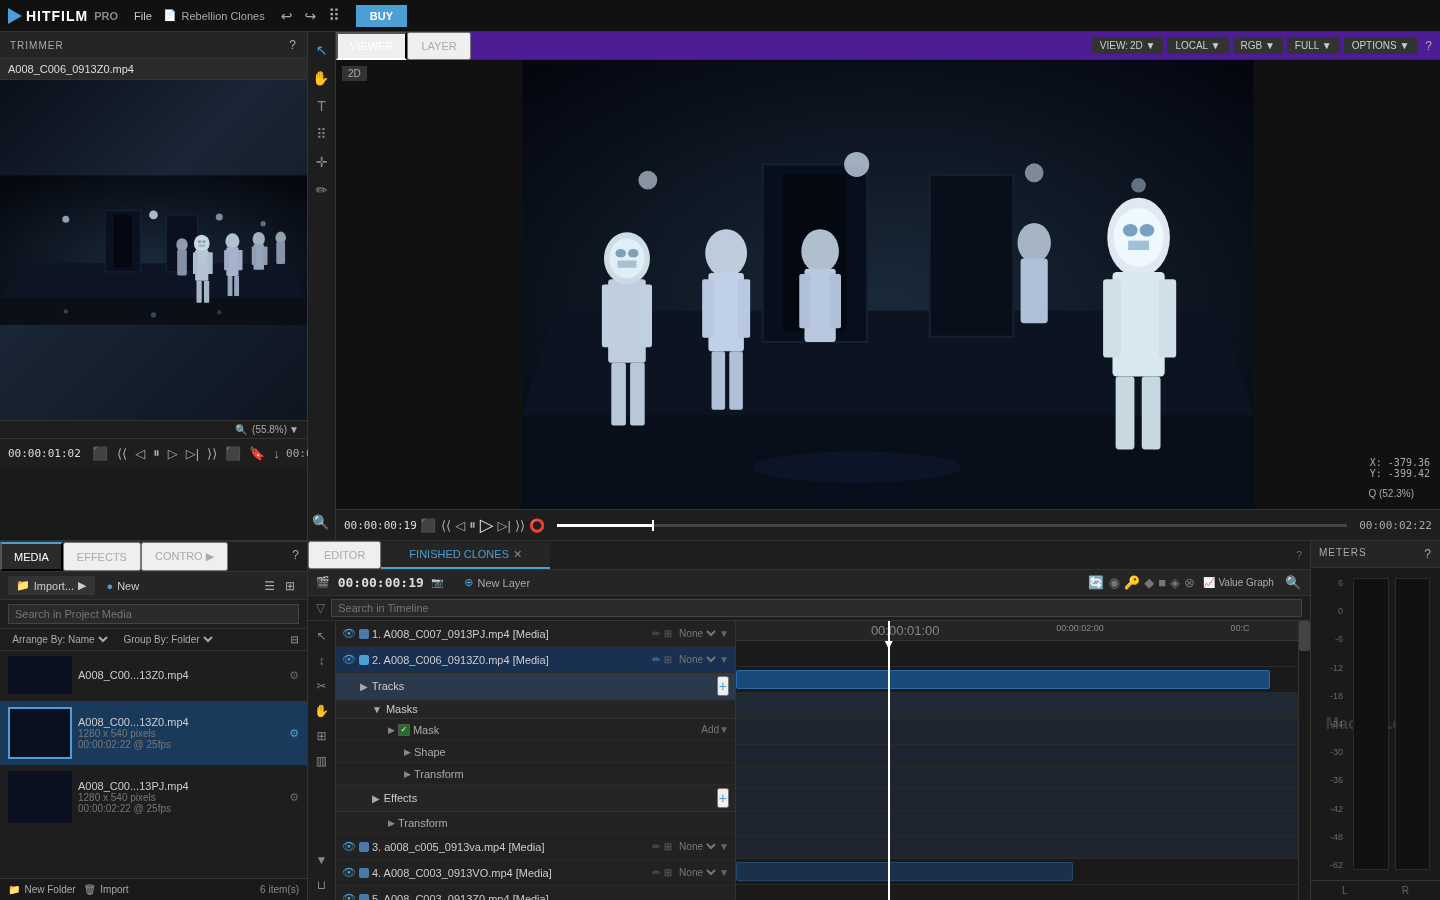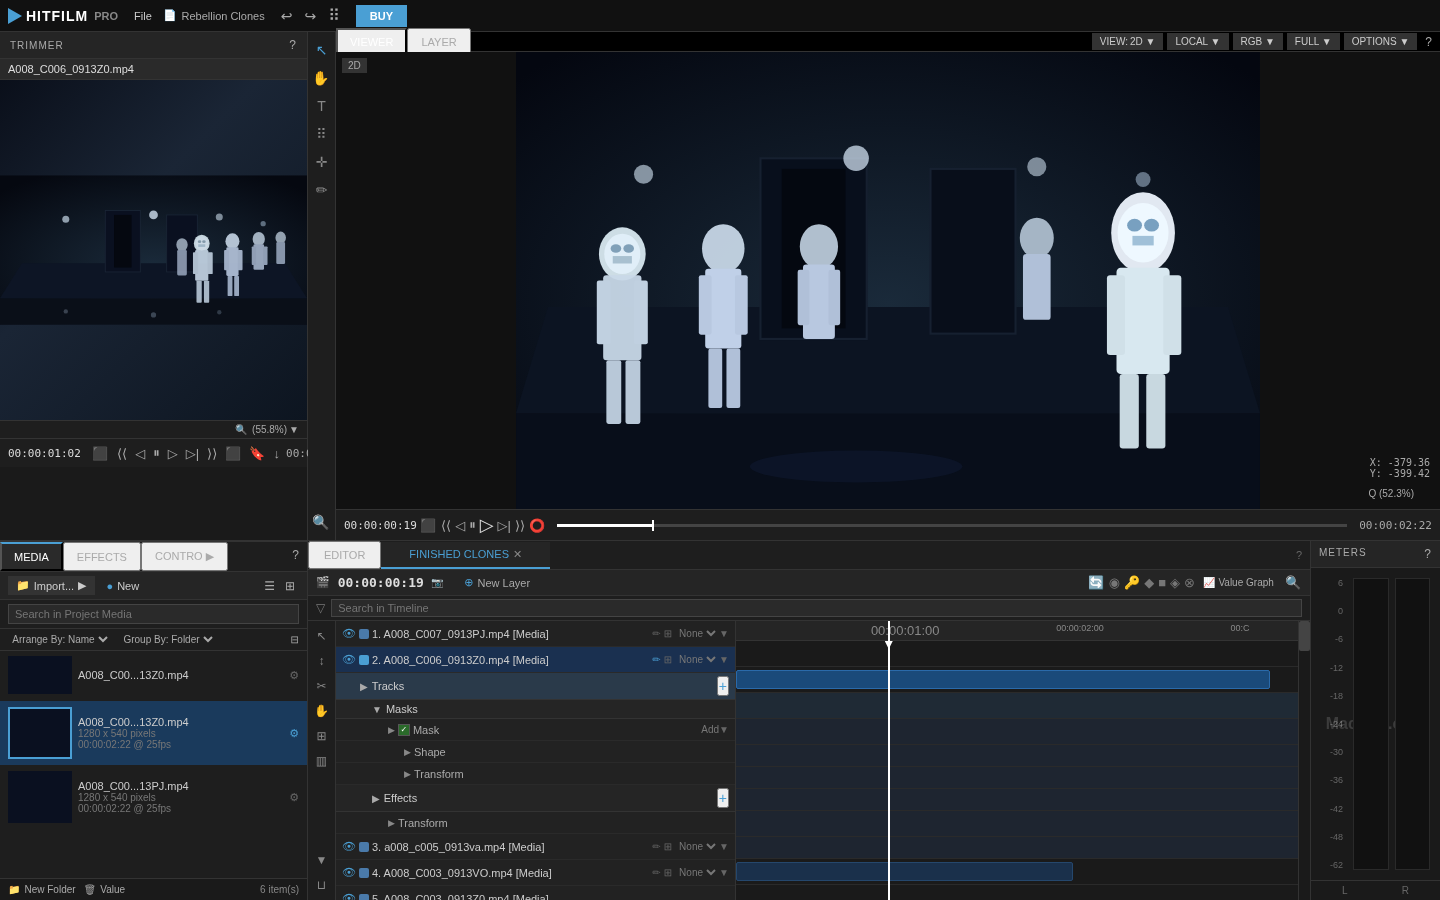--- a/index.html
+++ b/index.html
@@ -51,21 +51,21 @@
     .media-info { flex: 1; }
     .media-name { font-size: 11px; color: #ccc; }
     .media-details { font-size: 10px; color: #777; }
     .media-gear { color: #666; cursor: pointer; font-size: 11px; }
     .media-footer { display: flex; align-items: center; gap: 8px; padding: 5px 8px; background: #1a1a1a; border-top: 1px solid #333; font-size: 10px; }
     .footer-btn { display: flex; align-items: center; gap: 4px; cursor: pointer; color: #aaa; background: none; border: none; font-size: 10px; }
     .item-count { margin-left: auto; color: #888; }
 
     
     .right-panel { flex: 1; display: flex; flex-direction: column; }
-    .viewer-header { display: flex; align-items: center; gap: 0; background: #000000; border-bottom: 1px solid #333; height: 20px; }
+    .viewer-header { display: flex; align-items: center; gap: 0; background: #4c1d95; border-bottom: 1px solid #333; height: 28px; }
     .viewer-tab { padding: 6px 12px; font-size: 11px; color: #aaa; cursor: pointer; }
     .viewer-tab.active { color: #fff; border-bottom: 2px solid #fff; }
     .viewer-options { display: flex; align-items: center; gap: 4px; margin-left: auto; padding-right: 8px; }
     .viewer-option { display: flex; align-items: center; gap: 2px; background: #333; padding: 3px 8px; font-size: 10px; color: #ccc; cursor: pointer; border: none; }
     .question-mark { color: #aaa; font-size: 12px; cursor: pointer; margin-left: 4px; }
     .viewer-preview { flex: 1; background: #111; position: relative; overflow: hidden; }
     .viewer-2d-badge { position: absolute; top: 6px; left: 6px; background: #333; color: #aaa; padding: 2px 6px; font-size: 10px; }
     .viewer-coords { position: absolute; bottom: 30px; right: 10px; font-size: 10px; color: #aaa; text-align: right; font-family: monospace; }
     .viewer-zoom { position: absolute; bottom: 10px; right: 26px; font-size: 10px; color: #aaa; }
 
@@ -463,21 +463,21 @@
         </div>
       </div>
 
       <div class="media-footer">
         <button class="footer-btn">
           <span>📁</span>
           <span>New Folder</span>
         </button>
         <button class="footer-btn">
           <span>🗑</span>
-          <span>Value</span>
+          <span>Import</span>
         </button>
         <span class="item-count">6 item(s)</span>
       </div>
     </div>
 
     <div class="editor-panel">
       <div class="editor-tabs">
         <button class="editor-tab">EDITOR</button>
         <div class="finished-clones-tab">
           <span>FINISHED CLONES</span>

